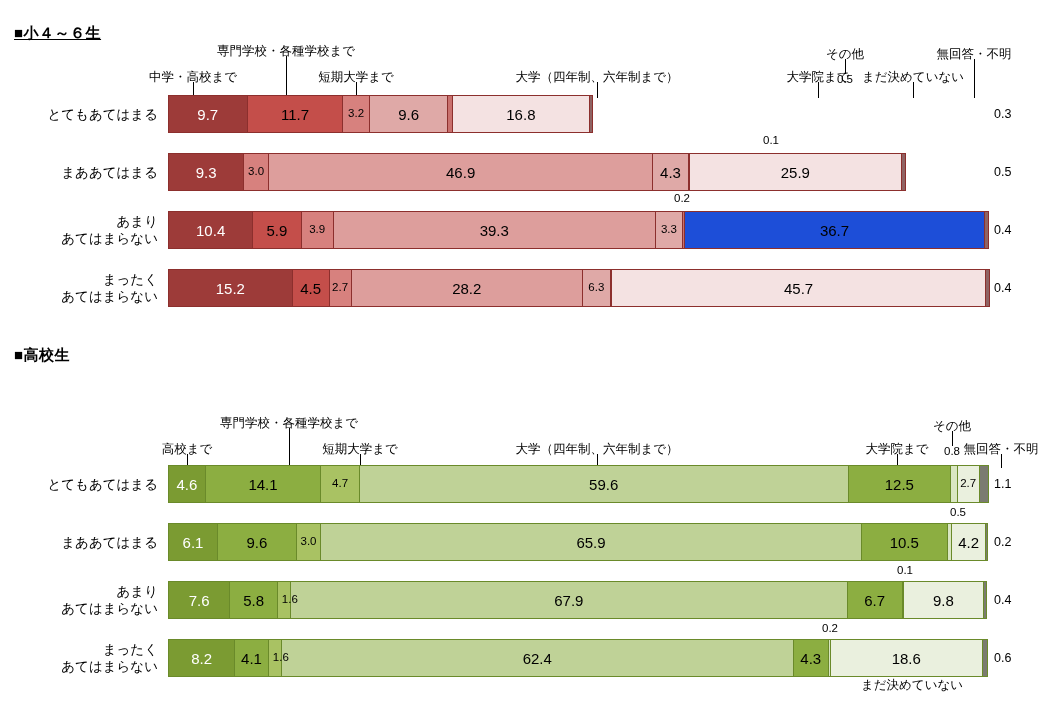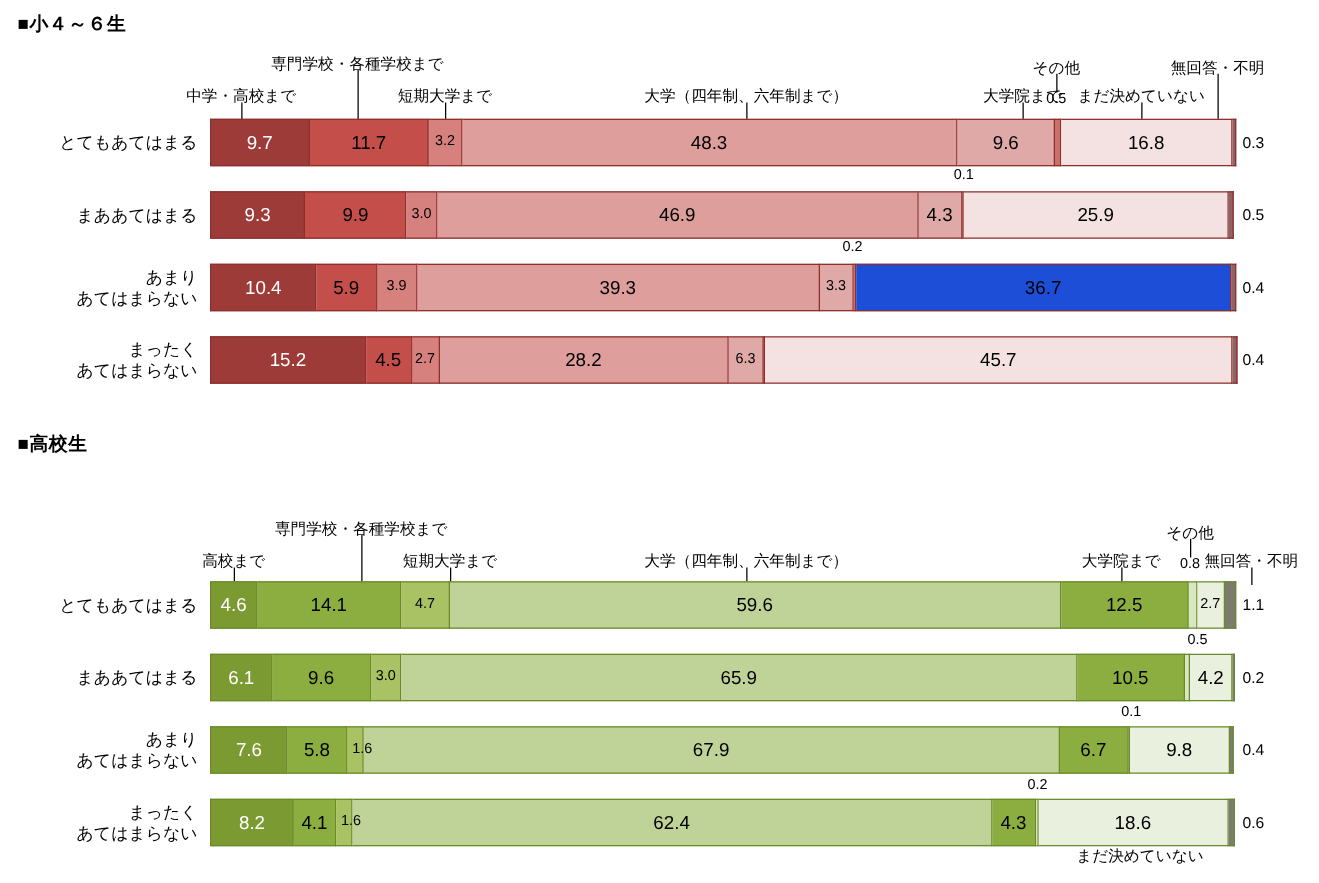--- a/index.html
+++ b/index.html
@@ -52,21 +52,21 @@
   .callout.c-center{transform:translateX(-50%);}
   .leader{position:absolute;width:1px;background:#000;}
   .microval{position:absolute;font-size:11.5px;transform:translateX(-50%);white-space:nowrap;}
 
   .below-note{position:absolute;font-size:12.5px;white-space:nowrap;transform:translateX(-50%);}
 </style>
 </head>
 <body>
 
 <section class="panel" id="panel-sho">
-  <div class="panel-title" style="top:10px;">■小４～６生</div>
+  <div class="panel-title" style="top:24px;text-decoration:underline;">■小４～６生</div>
   <div class="plot" id="plot-sho">
       <div class="callout c-center" style="left: 193px; top: 69px;">中学・高校まで</div>
       <div class="leader" style="left: 193px; top: 82px; height: 16px;"></div>
       <div class="callout c-center" style="left: 286px; top: 43px;">専門学校・各種学校まで</div>
       <div class="leader" style="left: 286px; top: 56px; height: 42px;"></div>
       <div class="callout c-center" style="left: 356px; top: 69px;">短期大学まで</div>
       <div class="leader" style="left: 356px; top: 82px; height: 16px;"></div>
       <div class="callout c-center" style="left: 597px; top: 69px;">大学（四年制、六年制まで）</div>
       <div class="leader" style="left: 597px; top: 82px; height: 16px;"></div>
       <div class="callout c-center" style="left: 818px; top: 69px;">大学院まで</div>
@@ -85,42 +85,36 @@
         <div class="bar">
           <div class="seg" style="flex: 0 0 79.54px; background: rgb(157, 59, 57); color: rgb(255, 255, 255); border-width: 1px; border-style: solid; border-color: rgb(140, 47, 45);">
             <span class="val">9.7</span>
           </div>
           <div class="seg" style="flex: 0 0 95.94px; background: rgb(196, 78, 74); color: rgb(0, 0, 0); border-top: 1px solid rgb(140, 47, 45); border-bottom: 1px solid rgb(140, 47, 45); border-right: 1px solid rgb(140, 47, 45);">
             <span class="val">11.7</span>
           </div>
           <div class="seg small" style="flex: 0 0 26.24px; background: rgb(215, 129, 126); color: rgb(0, 0, 0); border-top: 1px solid rgb(140, 47, 45); border-bottom: 1px solid rgb(140, 47, 45); border-right: 1px solid rgb(140, 47, 45);">
             <span class="val">3.2</span>
           </div>
-          <div class="seg" style="flex: 0 0 396.06px; background: rgb(221, 158, 156); color: rgb(0, 0, 0); border-top: 1px solid rgb(140, 47, 45); border-bottom: 1px solid rgb(140, 47, 45); border-right: 1px solid rgb(140, 47, 45);">
-            <span class="val">48.3</span>
-          </div>
           <div class="seg" style="flex: 0 0 78.72px; background: rgb(223, 169, 167); color: rgb(0, 0, 0); border-top: 1px solid rgb(140, 47, 45); border-bottom: 1px solid rgb(140, 47, 45); border-right: 1px solid rgb(140, 47, 45);">
             <span class="val">9.6</span>
           </div>
           <div class="seg tiny" style="flex: 0 0 4.1px; background: rgb(201, 112, 109); color: rgb(0, 0, 0); border-top: 1px solid rgb(140, 47, 45); border-bottom: 1px solid rgb(140, 47, 45); border-right: 1px solid rgb(140, 47, 45);"></div>
           <div class="seg" style="flex: 0 0 137.76px; background: rgb(244, 226, 226); color: rgb(0, 0, 0); border-top: 1px solid rgb(140, 47, 45); border-bottom: 1px solid rgb(140, 47, 45); border-right: 1px solid rgb(140, 47, 45);">
             <span class="val">16.8</span>
           </div>
           <div class="seg tiny" style="flex: 0 0 2.46px; background: rgb(143, 99, 99); color: rgb(0, 0, 0); border-top: 1px solid rgb(140, 47, 45); border-bottom: 1px solid rgb(140, 47, 45); border-right: 1px solid rgb(140, 47, 45);"></div>
         </div>
         <div class="outval">0.3</div>
       </div>
       <div class="row" style="top: 152px;">
         <div class="rowlabel">まああてはまる</div>
         <div class="bar">
           <div class="seg" style="flex: 0 0 76.26px; background: rgb(157, 59, 57); color: rgb(255, 255, 255); border-width: 1px; border-style: solid; border-color: rgb(140, 47, 45);">
             <span class="val">9.3</span>
-          </div>
-          <div class="seg" style="flex: 0 0 81.18px; background: rgb(196, 78, 74); color: rgb(0, 0, 0); border-top: 1px solid rgb(140, 47, 45); border-bottom: 1px solid rgb(140, 47, 45); border-right: 1px solid rgb(140, 47, 45);">
-            <span class="val">9.9</span>
           </div>
           <div class="seg small" style="flex: 0 0 24.6px; background: rgb(215, 129, 126); color: rgb(0, 0, 0); border-top: 1px solid rgb(140, 47, 45); border-bottom: 1px solid rgb(140, 47, 45); border-right: 1px solid rgb(140, 47, 45);">
             <span class="val">3.0</span>
           </div>
           <div class="seg" style="flex: 0 0 384.58px; background: rgb(221, 158, 156); color: #000000; border-top: 1px solid rgb(140, 47, 45); border-bottom: 1px solid rgb(140, 47, 45); border-right: 1px solid rgb(140, 47, 45);">
             <span class="val">46.9</span>
           </div>
           <div class="seg" style="flex: 0 0 35.26px; background: rgb(223, 169, 167); color: rgb(0, 0, 0); border-top: 1px solid rgb(140, 47, 45); border-bottom: 1px solid rgb(140, 47, 45); border-right: 1px solid rgb(140, 47, 45);">
             <span class="val">4.3</span>
           </div>

